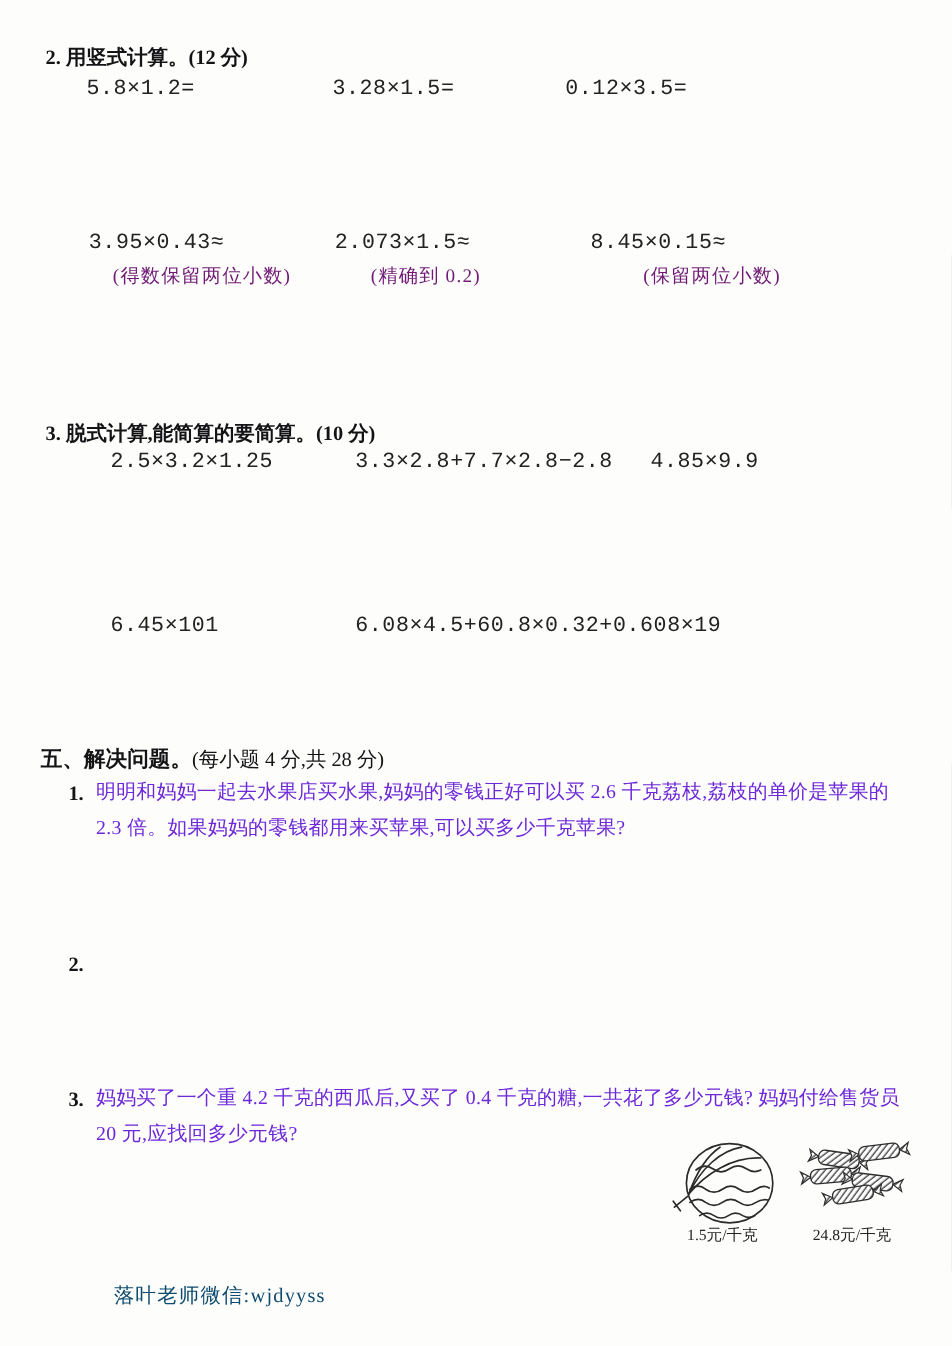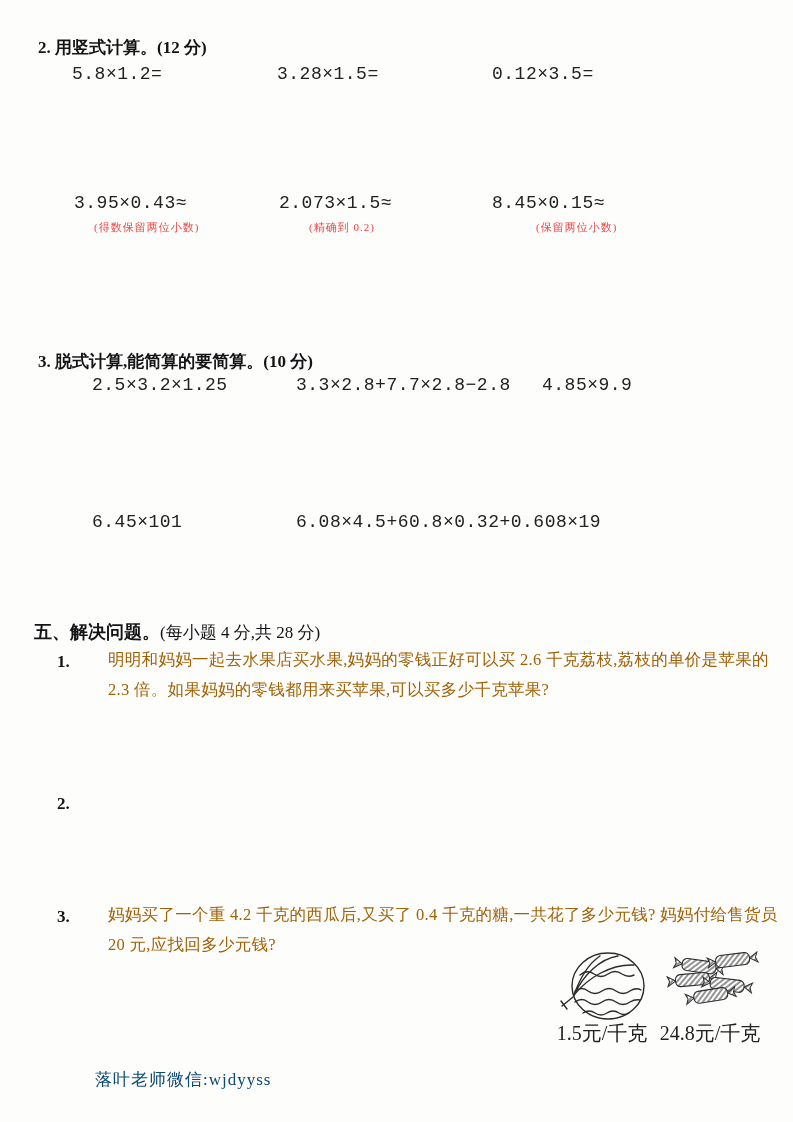--- a/index.html
+++ b/index.html
@@ -11,40 +11,40 @@
     font-family:"Liberation Serif","DejaVu Serif",serif;
     color:#1d1d1f;
     overflow:hidden;
   }
   .abs{position:absolute;white-space:nowrap;}
   .hdr{font-size:17px;font-weight:700;color:#141416;}
   .hdr-num{font-weight:700;}
   .hdr-score{font-weight:700;text-align:center;}
   .hdr-score.light{font-weight:400;}
   .expr{font-size:18px;letter-spacing:0.5px;color:#222;font-family:Liberation Mono, monospace;}
-  .note{font-size:11px;color:#ef4444;letter-spacing:1px;}
+  .note{font-size:16px;color:#701a75;letter-spacing:1px;}
   .pnum{font-size:17px;font-weight:700;color:#141416;}
-  .pline{font-size:16.5px;line-height:30px;color:#a16207;letter-spacing:0.3px;margin-left:28px;}
-  .price{font-size:20px;color:#222;text-align:center;}
+  .pline{font-size:16.5px;line-height:30px;color:#6d28d9;letter-spacing:0.3px;}
+  .price{font-size:13px;color:#222;text-align:center;}
   .footer{font-size:17px;color:#0c4a6e;letter-spacing:1px;}
   svg{display:block;}
 </style>
 </head>
 <body>
 
 <div class="page">
 
   <div class="abs hdr" style="left:38px;top:36px;">
     <span class="hdr-num">2.</span>
     <span>用竖式计算。</span><span class="hdr-score">(12 分)</span>
   </div>
 
   <div class="abs expr" style="left:72px;top:64px;">5.8×1.2=</div>
   <div class="abs expr" style="left:277px;top:64px;">3.28×1.5=</div>
-  <div class="abs expr" style="left:492px;top:64px;text-align:right;">0.12×3.5=</div>
+  <div class="abs expr" style="left:471px;top:64px;text-align:right;">0.12×3.5=</div>
 
   <div class="abs expr" style="left:74px;top:193px;">3.95×0.43≈</div>
   <div class="abs expr" style="left:279px;top:193px;">2.073×1.5≈</div>
   <div class="abs expr" style="left:492px;top:193px;">8.45×0.15≈</div>
 
   <div class="abs note" style="left:94px;top:220px;">(得数保留两位小数)</div>
   <div class="abs note" style="left:309px;top:220px;">(精确到 0.2)</div>
   <div class="abs note" style="left:536px;top:220px;">(保留两位小数)</div>
 
   <div class="abs hdr" style="left:38px;top:350px;">

